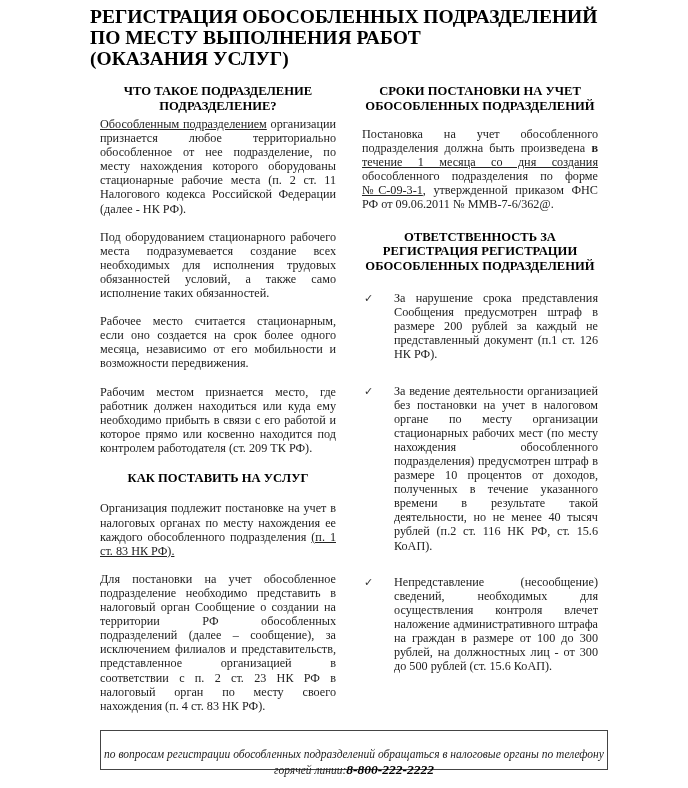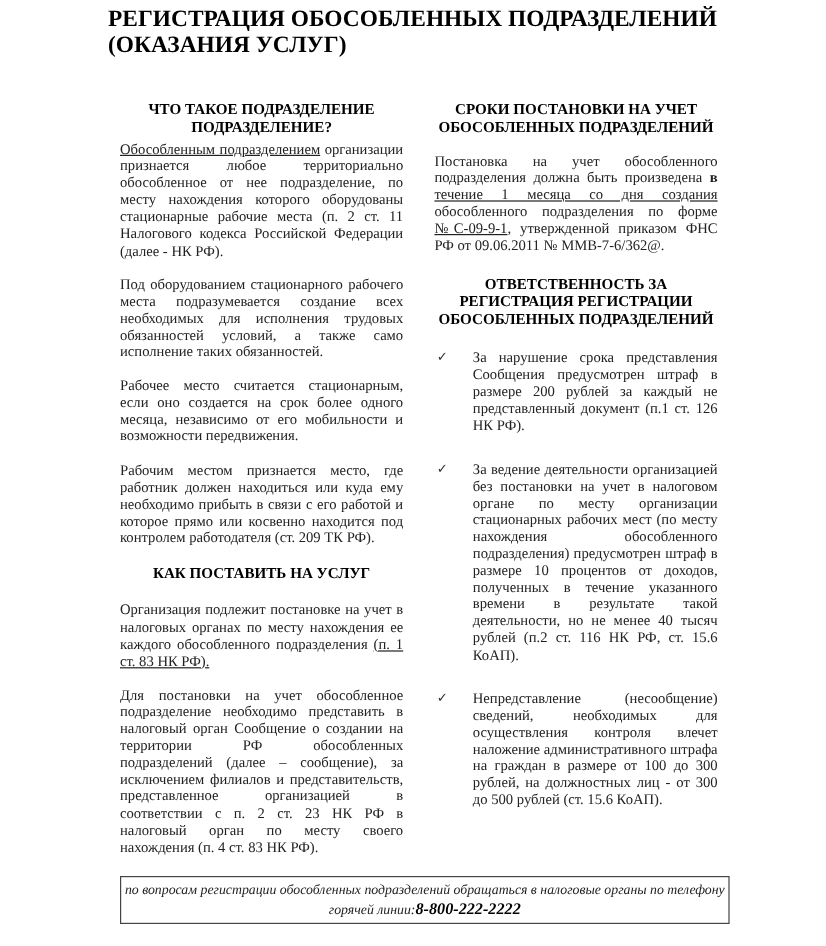--- a/index.html
+++ b/index.html
@@ -28,29 +28,30 @@
   .u { text-decoration: underline; }
   .b { font-weight: bold; }
   .bullet { position: relative; padding-left: 32px; }
   .bullet .check {
     position: absolute; left: 2px; top: 0; font-size: 11px; color: #333;
   }
   .footer {
     position: absolute; left: 100px; top: 730px; width: 508px; height: 40px;
     border: 1px solid #444; box-sizing: border-box;
     text-align: center; font-style: italic; font-size: 11.5px; line-height: 15px;
-    padding-top: 4px; color: #222;
+    padding-top: 16px; color: #222;
   }
   .footer .phone { font-weight: bold; font-size: 13.5px; color: #000; }
 </style>
 </head>
 <body>
 
 <div class="title">
   <div>РЕГИСТРАЦИЯ ОБОСОБЛЕННЫХ ПОДРАЗДЕЛЕНИЙ</div>
+  <div>ПО МЕСТУ ВЫПОЛНЕНИЯ РАБОТ</div>
   <div>(ОКАЗАНИЯ УСЛУГ)</div>
 </div>
 
 <div class="col col-left">
   <div>
     <h2 class="h">
       <span>ЧТО ТАКОЕ ПОДРАЗДЕЛЕНИЕ</span><br>
       <span>ПОДРАЗДЕЛЕНИЕ?</span>
     </h2>
     <p class="p" style="margin-top:4px"><span class="u">Обособленным подразделением</span><span> организации признается любое территориально обособленное от нее подразделение, по месту нахождения которого оборудованы стационарные рабочие места (п. 2 ст. 11 Налогового кодекса Российской Федерации (далее -  НК РФ).</span></p>
@@ -67,21 +68,21 @@
     <p class="p" style="margin-top:14px">Для постановки на учет обособленное подразделение необходимо представить в налоговый орган Сообщение о создании на территории РФ обособленных подразделений (далее – сообщение), за исключением филиалов и представительств, представленное организацией в соответствии с п. 2 ст. 23 НК РФ в налоговый орган по месту своего нахождения (п. 4 ст. 83 НК РФ).</p>
   </div>
 </div>
 
 <div class="col col-right">
   <div>
     <h2 class="h">
       <span>СРОКИ ПОСТАНОВКИ НА УЧЕТ</span><br>
       <span>ОБОСОБЛЕННЫХ ПОДРАЗДЕЛЕНИЙ</span>
     </h2>
-    <p class="p" style="margin-top:14px"><span>Постановка на учет обособленного подразделения  должна быть произведена </span><span class="b">в</span><span class="u"> течение 1 месяца со дня создания</span><span> обособленного подразделения по форме </span><span class="u">№С-09-9-1</span><span>, утвержденной приказом ФНС РФ от 09.06.2011 № ММВ-7-6/362@.</span></p>
+    <p class="p" style="margin-top:14px"><span>Постановка на учет обособленного подразделения  должна быть произведена </span><span class="b">в</span><span class="u"> течение 1 месяца со дня создания</span><span> обособленного подразделения по форме </span><span class="u">№С-09-3-1</span><span>, утвержденной приказом ФНС РФ от 09.06.2011 № ММВ-7-6/362@.</span></p>
   </div>
 
   <div>
     <h2 class="h" style="margin-top:18px">
       <span>ОТВЕТСТВЕННОСТЬ ЗА</span><br>
       <span>РЕГИСТРАЦИЯ РЕГИСТРАЦИИ</span><br>
       <span>ОБОСОБЛЕННЫХ ПОДРАЗДЕЛЕНИЙ</span>
     </h2>
     <div class="p bullet" style="margin-top:18px">
       <span class="check">✓</span>

